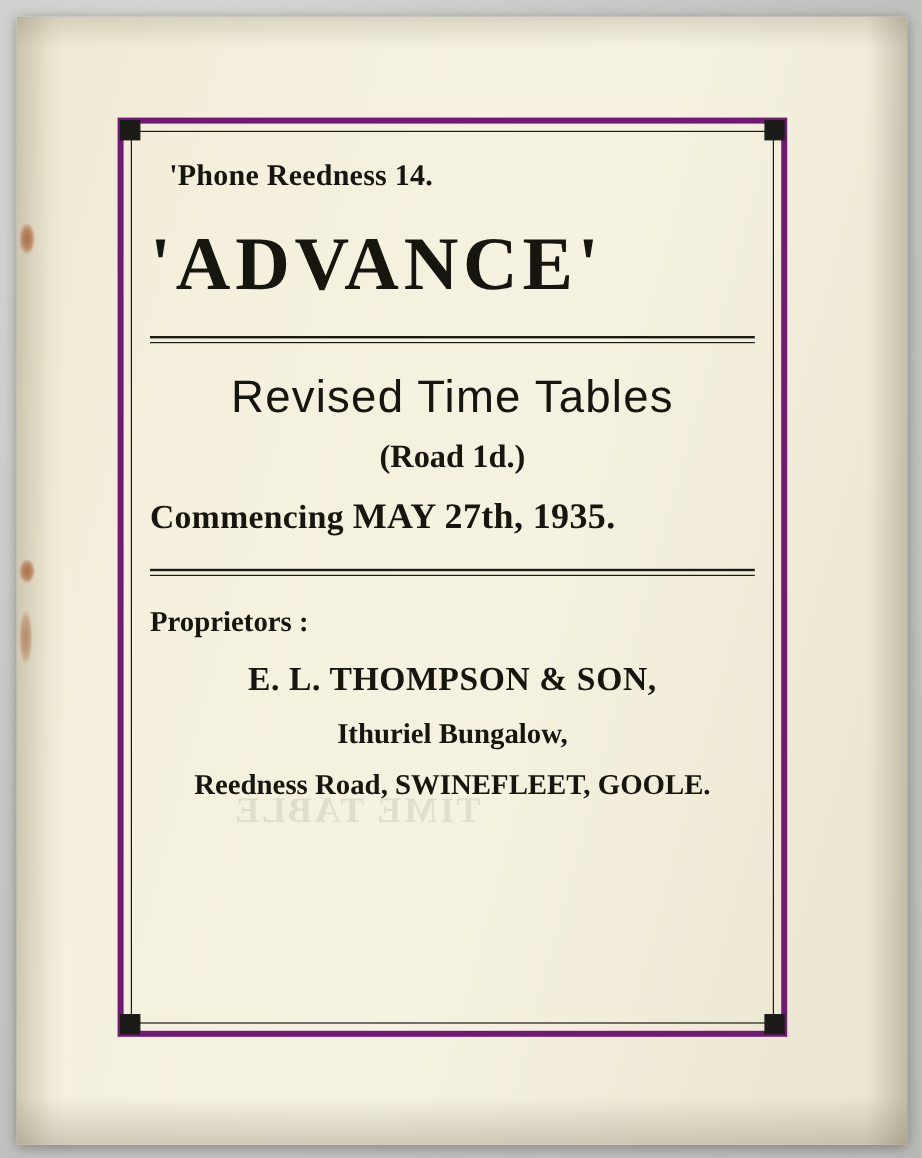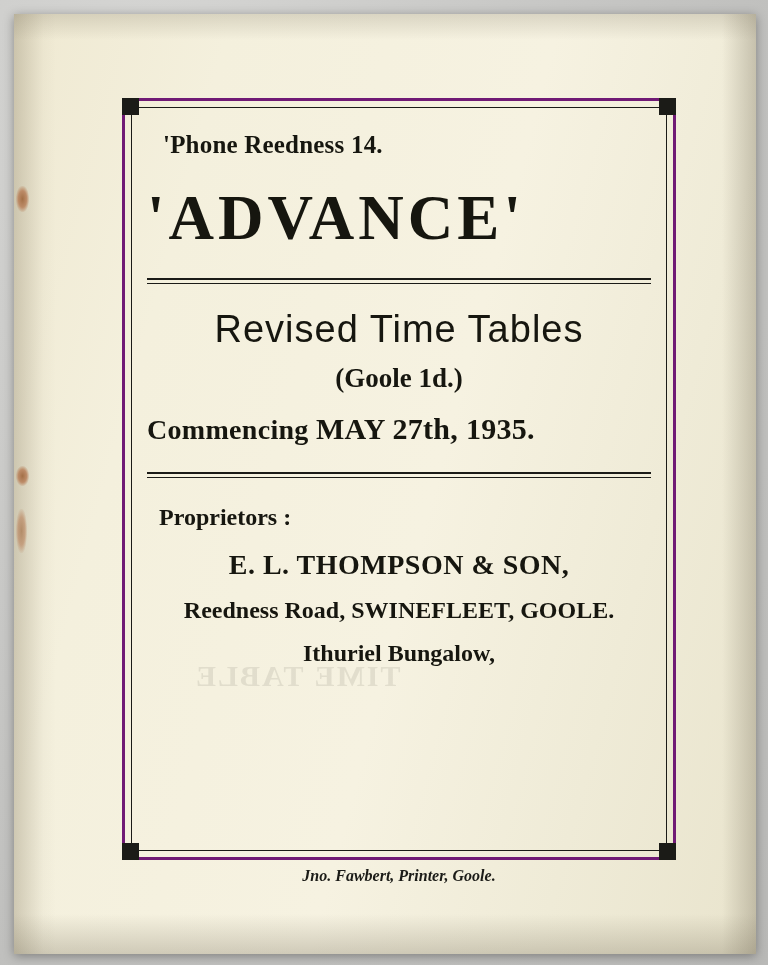--- a/index.html
+++ b/index.html
@@ -74,25 +74,25 @@
     background: radial-gradient(ellipse at center, #9a5f33 0%, #b8805a 45%, rgba(184,128,90,0) 75%);
     opacity: 0.85;
   }
   .staple.s1 { top: 172px; height: 26px; }
   .staple.s2 { top: 452px; height: 20px; }
   .staple.s3 { top: 495px; height: 44px; width: 11px; opacity: .6; }
 
   
   .frame-outer {
     position: absolute;
-    left: 108px;
+    left: 84px;
     top: 84px;
     width: 548px;
     height: 756px;
-    border: 3px solid #701a75;
+    border: 5px solid #701a75;
   }
   .frame-inner {
     position: absolute;
     left: 6px; top: 6px; right: 6px; bottom: 6px;
     border: 1.5px solid #1b1b17;
   }
   .corner {
     position: absolute;
     width: 17px;
     height: 17px;
@@ -180,21 +180,20 @@
   }
   .commencing .big {
     font-size: 30px;
   }
 
   .proprietors {
     font-family: "Liberation Serif", serif;
     font-weight: bold;
     font-size: 24px;
     margin-top: 26px;
-    margin-left: 12px;
   }
   .prop-line {
     font-family: "Liberation Serif", serif;
     font-weight: bold;
     text-align: center;
     margin-top: 18px;
   }
   .prop-line.l1 { font-size: 28px; letter-spacing: 0.5px; }
   .prop-line.l2 { font-size: 24px; margin-top: 16px; }
   .prop-line.l3 { font-size: 24px; margin-top: 16px; }
@@ -255,28 +254,27 @@
       <div class="phone">'Phone Reedness 14.</div>
 
       <div class="advance">'ADVANCE'</div>
 
 
 
       <div class="rule r1"></div>
 
       <div class="revised">Revised Time Tables</div>
 
-      <div class="price">(Goole 1d.)</div>
+      <div class="price">(Road 1d.)</div>
 
       <div class="commencing"><span>Commencing </span><span class="big">MAY 27th, 1935.</span></div>
 
       <div class="rule r2"></div>
 
       <div class="proprietors">Proprietors :</div>
 
       <div class="prop-line l1">E. L. THOMPSON &amp; SON,</div>
+      <div class="prop-line l2">Ithuriel Bungalow,</div>
       <div class="prop-line l3">Reedness Road, SWINEFLEET, GOOLE.</div>
-      <div class="prop-line l2">Ithuriel Bungalow,</div>
-
-      <div class="printer">Jno. Fawbert, Printer, Goole.</div>
+
     </div>
   </div>
 </div>
 
 </body></html>

